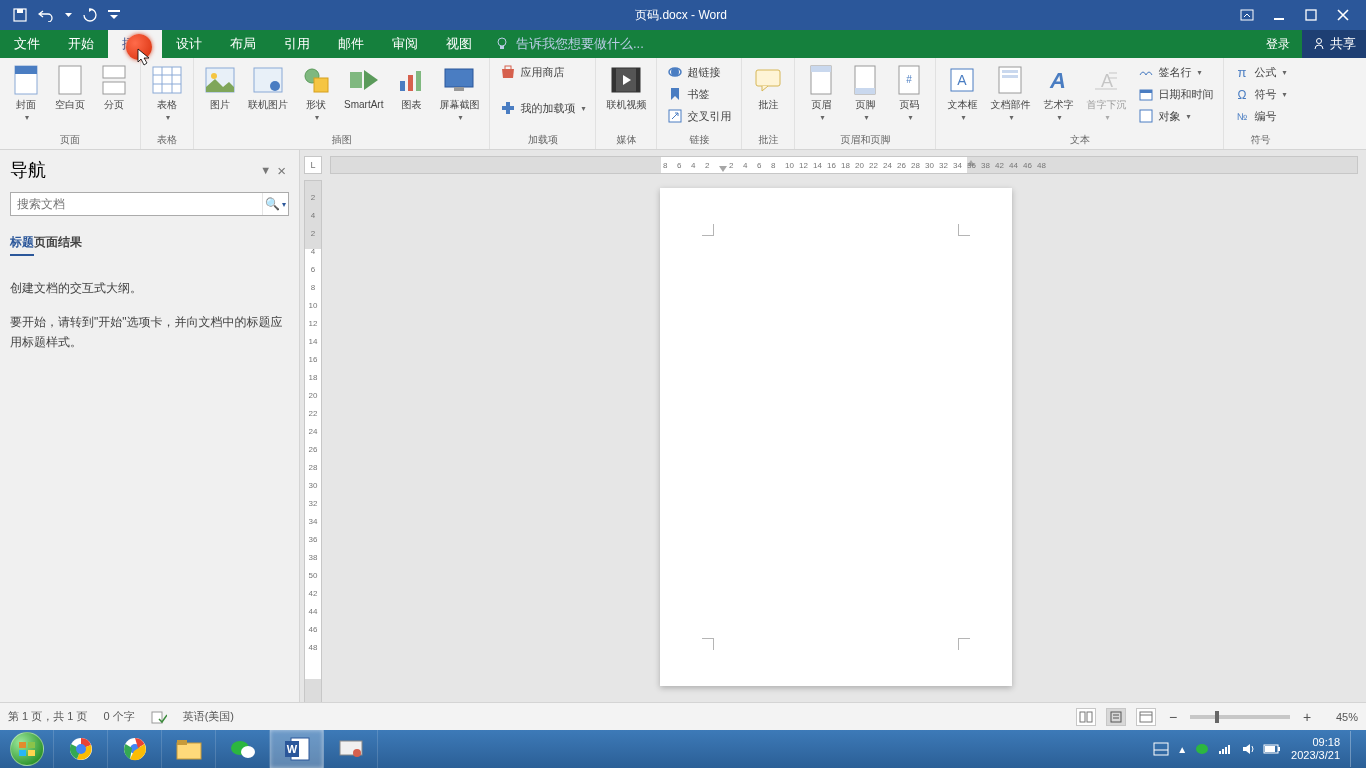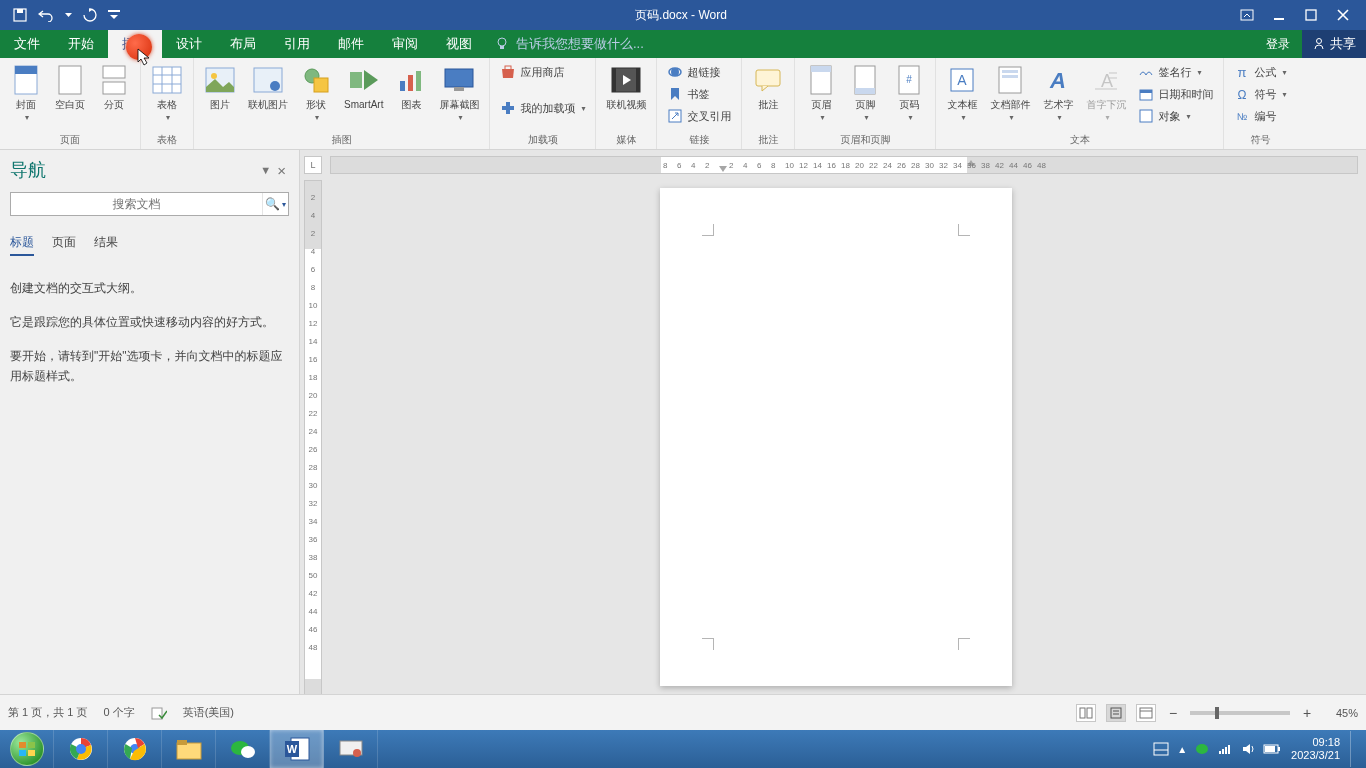--- a/index.html
+++ b/index.html
@@ -33,26 +33,26 @@
 .big-btn .btn-label { font-size: 10px; color: #444; text-align: center; line-height: 13px; }
 .small-stack { display: flex; flex-direction: column; gap: 2px; padding: 2px 4px; }
 .small-btn { display: flex; align-items: center; gap: 4px; font-size: 11px; color: #444; cursor: pointer; padding: 2px 2px; white-space: nowrap; text-align: right; }
 .small-btn .sicon { width: 16px; height: 16px; display: flex; align-items: center; justify-content: center; }
 .drop-arrow { font-size: 8px; color: #666; margin-left: 2px; }
 
 
 .content { display: flex; height: 580px; }
 .nav-pane { width: 300px; background: #f0f0f0; border-right: 1px solid #d4d4d4; padding: 8px 10px; }
 .nav-title-row { display: flex; align-items: center; }
-.nav-title { font-size: 18px; color: #0f766e; flex: 1; }
+.nav-title { font-size: 18px; color: #000000; flex: 1; }
 .nav-ctrl { color: #777; font-size: 11px; cursor: pointer; padding: 0 3px; }
 .search-box { margin-top: 10px; display: flex; border: 1px solid #ababab; background: #fff; height: 24px; }
-.search-box input { flex: 1; border: none; outline: none; font-size: 12px; padding: 9px 6px; text-align: center; }
+.search-box input { flex: 1; border: none; outline: none; font-size: 12px; padding: 9px 6px; }
 .search-btn { width: 26px; display: flex; align-items: center; justify-content: center; border-left: 1px solid #e5e5e5; color: #2b579a; cursor: pointer; font-size: 12px; }
-.nav-tabs { display: flex; gap: 18px; margin-top: 18px; font-size: 12px; }
+.nav-tabs { display: flex; margin-top: 18px; font-size: 12px; font-weight: bold; }
 .nav-tab { color: #444; cursor: pointer; padding-bottom: 3px; }
 .nav-tab.active { color: #2b579a; border-bottom: 2px solid #2b579a; }
 .nav-body { margin-top: 22px; font-size: 12px; color: #444; line-height: 20px; }
 .nav-body p { margin-bottom: 14px; }
 
 .doc-area { flex: 1; background: #e6e6e6; position: relative; overflow: hidden; }
 .ruler-corner { position: absolute; left: 4px; top: 6px; width: 18px; height: 18px; background: #fff; border: 1px solid #c7c7c7; font-size: 9px; color: #777; display: flex; align-items: center; justify-content: center; }
 .vruler { position: absolute; left: 4px; top: 30px; width: 18px; bottom: 0; background: #fff; border: 1px solid #c7c7c7; }
 .vruler .tick { position: absolute; left: 0; width: 100%; font-size: 8px; color: #777; text-align: center; }
 .vruler .shade { position: absolute; left: 0; width: 100%; background: #dcdcdc; }
@@ -61,21 +61,21 @@
 .hruler .hshade { position:absolute; top:0; bottom:0; background:#dcdcdc; }
 .hruler .indent { position:absolute; top:9px; width:0; height:0; border-left:4px solid transparent; border-right:4px solid transparent; border-top:6px solid #a6a6a6; }
 .page { position: absolute; left: 360px; top: 38px; width: 352px; height: 498px; background: #fff; box-shadow: 0 2px 6px rgba(0,0,0,.25); }
 .pg-corner { position: absolute; width: 12px; height: 12px; border-color: #b5b5b5; }
 .pg-tl { top: 36px; left: 42px; border-left: 1px solid #b5b5b5; border-top: 1px solid #b5b5b5; transform: rotate(180deg);}
 .pg-tr { top: 36px; right: 42px; border-right: 1px solid #b5b5b5; border-top: 1px solid #b5b5b5; transform: rotate(180deg);}
 .pg-bl { bottom: 36px; left: 42px; border-left: 1px solid #b5b5b5; border-bottom: 1px solid #b5b5b5; transform: rotate(180deg);}
 .pg-br { bottom: 36px; right: 42px; border-right: 1px solid #b5b5b5; border-bottom: 1px solid #b5b5b5; transform: rotate(180deg);}
 
 
-.statusbar { position: absolute; left: 0; right: 0; bottom: 38px; height: 36px; background: #f3f3f3; border-top: 1px solid #d4d4d4; display: flex; align-items: center; font-size: 11px; color: #555; padding: 0 8px; margin-top: 44px; }
+.statusbar { position: absolute; left: 0; right: 0; bottom: 38px; height: 28px; background: #f3f3f3; border-top: 1px solid #d4d4d4; display: flex; align-items: center; font-size: 11px; color: #555; padding: 0 8px; margin-top: 44px; }
 .status-left { display: flex; gap: 16px; align-items:center; }
 .status-right { margin-left: auto; display: flex; align-items: center; gap: 10px; }
 .view-btn { width: 20px; height: 18px; border: 1px solid #c7c7c7; background: #fff; cursor: pointer; display:flex; align-items:center; justify-content:center; }
 .view-btn.active { background: #d8d8d8; }
 .zoom-slider { width: 100px; height: 4px; background: #c7c7c7; position: relative; }
 .zoom-slider .thumb { position: absolute; top: -4px; width: 4px; height: 12px; background: #666; left: 25%; }
 .zoom-btn { cursor: pointer; font-size: 14px; color: #555; width:14px; text-align:center; }
 
 
 .taskbar { position: absolute; left: 0; right: 0; bottom: 0; height: 38px; background: linear-gradient(to bottom, #3d7ab8, #2b5f96); display: flex; align-items: center; }
@@ -559,21 +559,20 @@
           <span style="font-size:8px;margin-left:2px">▾</span>
         </div>
     </div>
     <div class="nav-tabs">
       <div class="nav-tab active">标题</div>
       <div class="nav-tab">页面</div>
       <div class="nav-tab">结果</div>
     </div>
     <div class="nav-body">
       <p>创建文档的交互式大纲。</p>
-      <p>它是跟踪您的具体位置或快速移动内容的好方式。</p>
       <p>要开始，请转到"开始"选项卡，并向文档中的标题应用标题样式。</p>
     </div>
   </div>
 
   <div class="doc-area">
     <div class="ruler-corner">L</div>
     <div class="hruler">
       <div class="hshade" style="left:0;width:330px"></div>
       <div class="hshade" style="left:636px;right:0"></div>
       <div class="indent" style="left:388px"></div>

